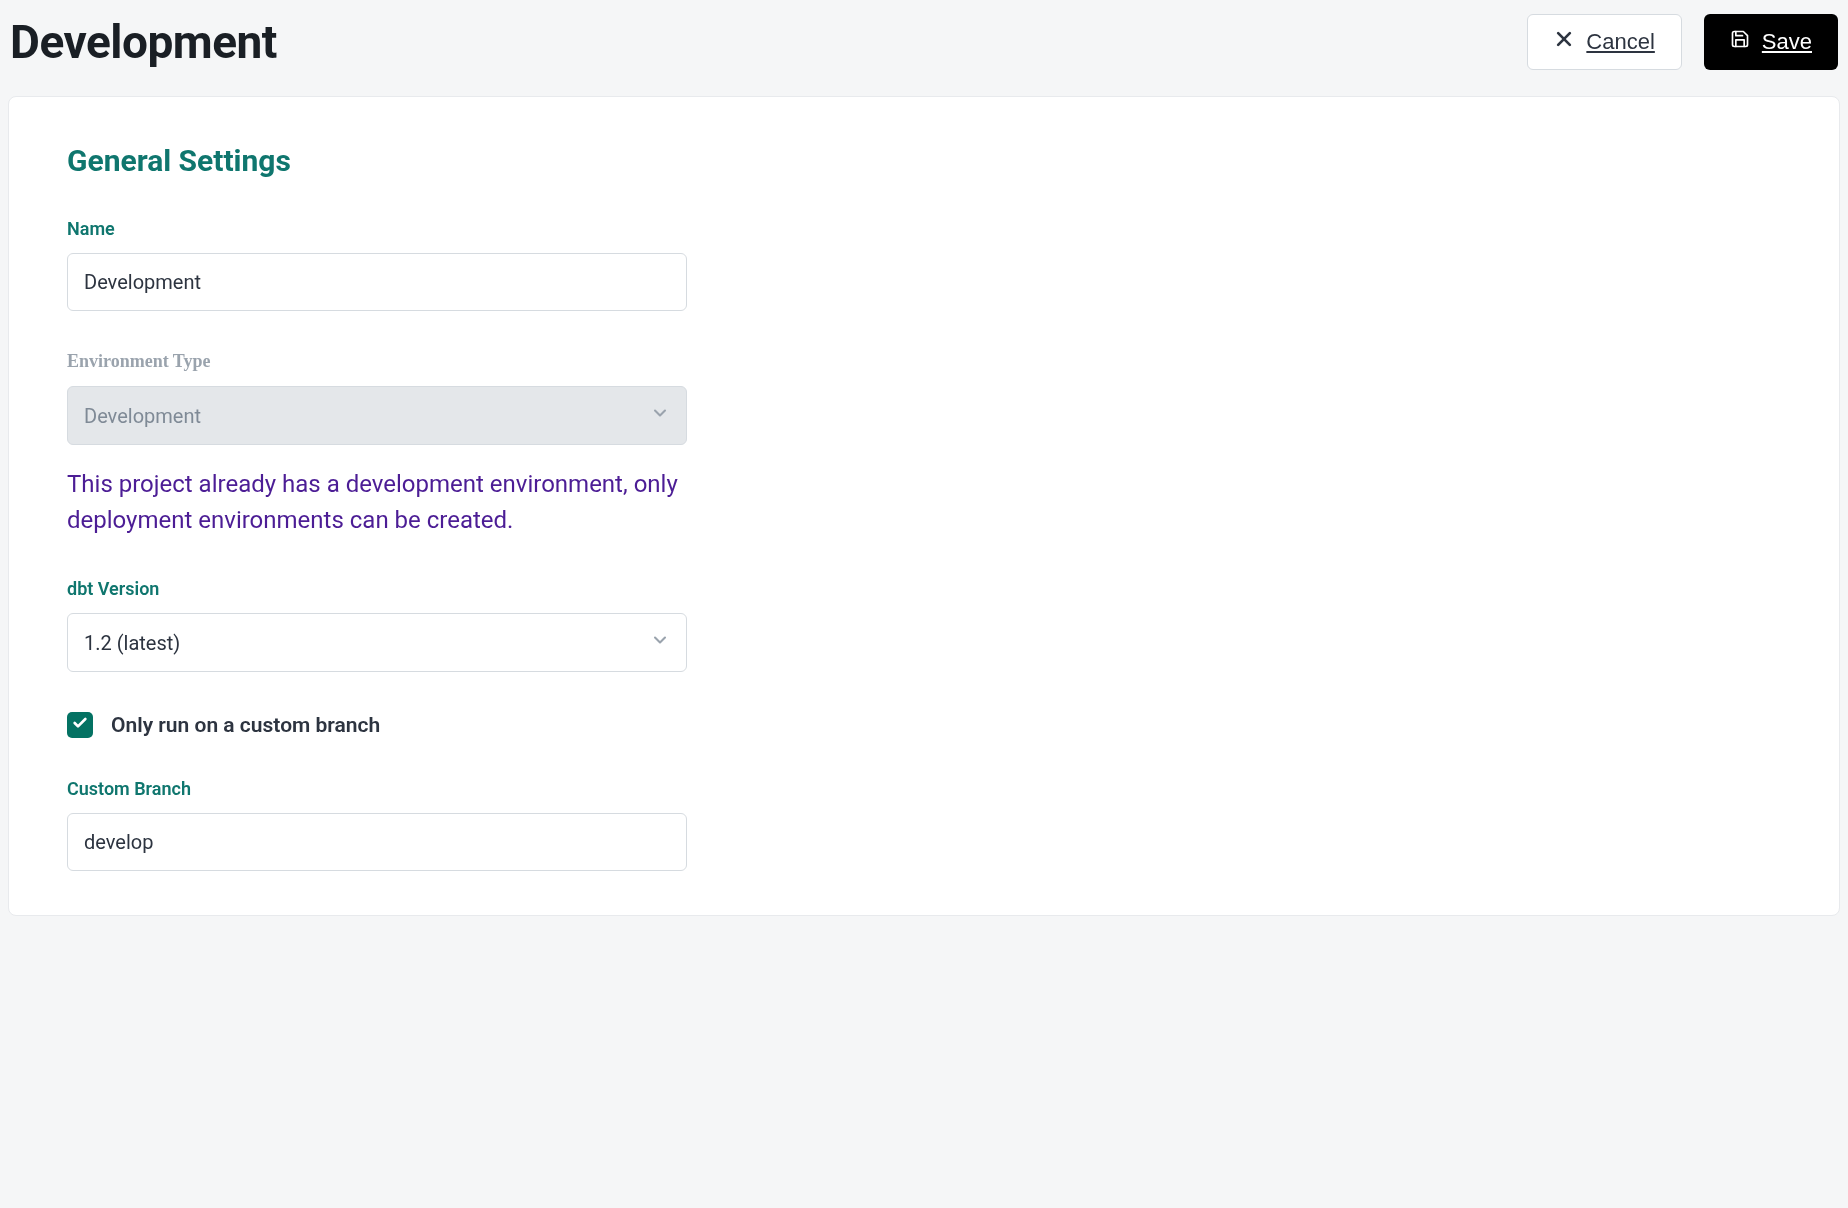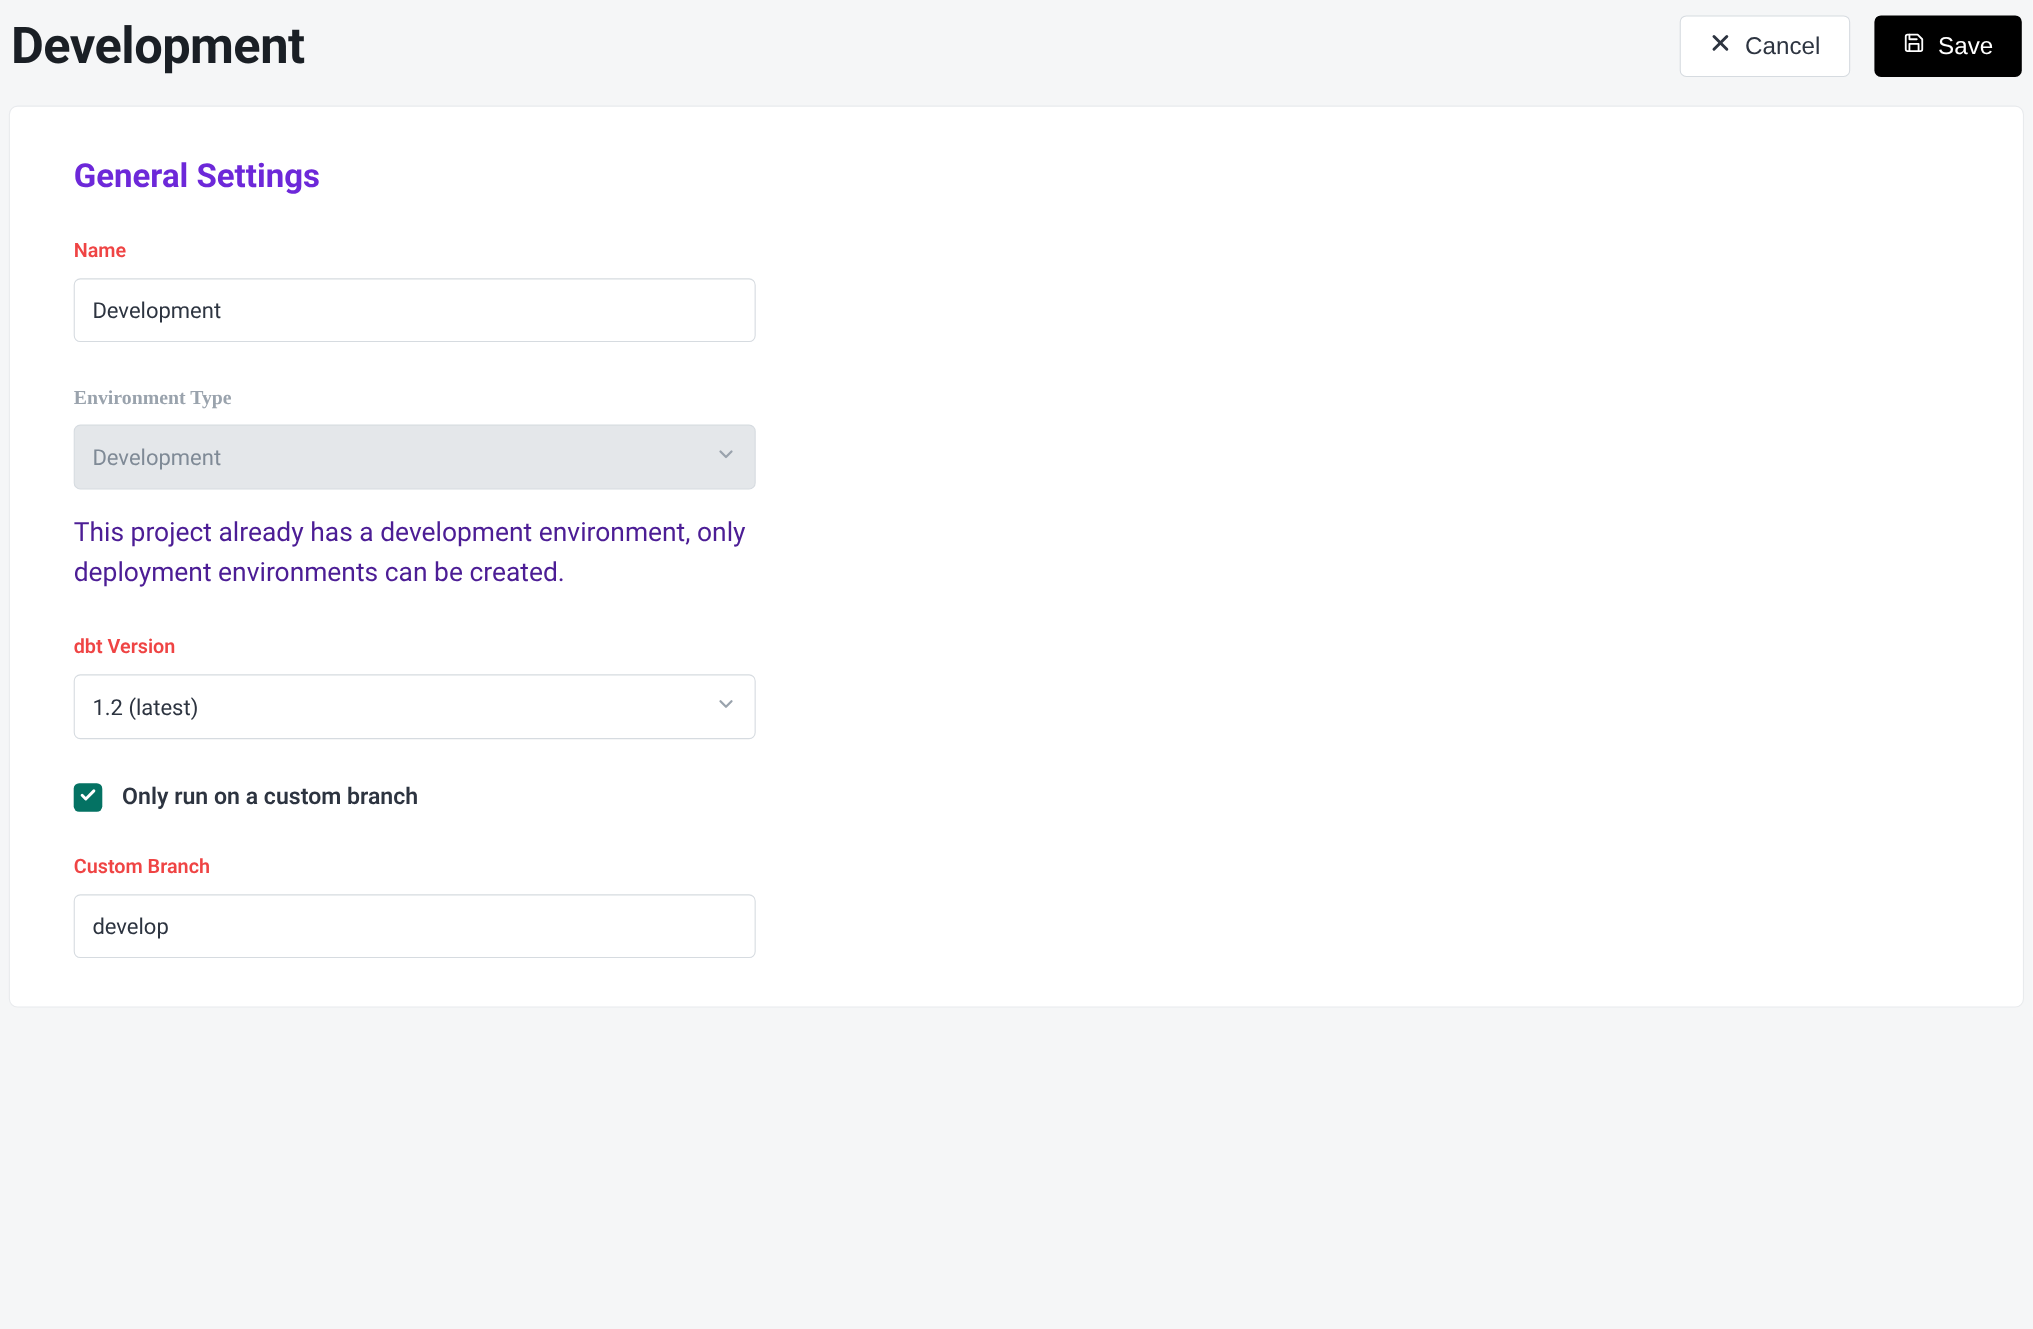--- a/index.html
+++ b/index.html
@@ -32,20 +32,21 @@
     .btn {
       display: inline-flex;
       align-items: center;
       gap: 12px;
       font-size: 22px;
       font-weight: 500;
       padding: 14px 26px;
       border-radius: 6px;
       cursor: pointer;
       border: none;
+      text-decoration: underline;
     }
     .btn-cancel {
       background: #ffffff;
       color: #2d3440;
       border: 1px solid #d6dbe0;
     }
     .btn-save {
       background: #000000;
       color: #ffffff;
     }
@@ -57,34 +58,34 @@
     .card {
       background: #ffffff;
       border: 1px solid #e8eaed;
       border-radius: 8px;
       padding: 46px 58px 44px 58px;
       width: 100%;
     }
     .section-title {
       font-size: 30px;
       font-weight: 700;
-      color: #6d28d9;
+      color: #0f766e;
       margin-bottom: 40px;
     }
     .form-group {
       margin-bottom: 40px;
     }
     .form-group:last-child {
       margin-bottom: 0;
     }
     .form-label {
       display: block;
       font-size: 18px;
       font-weight: 600;
-      color: #ef4444;
+      color: #0f766e;
       margin-bottom: 14px;
     }
     .form-label.disabled {
       color: #9aa3ad;
       font-family: Liberation Serif, serif;
     }
     .form-input {
       width: 620px;
       max-width: 100%;
       font-size: 20px;

